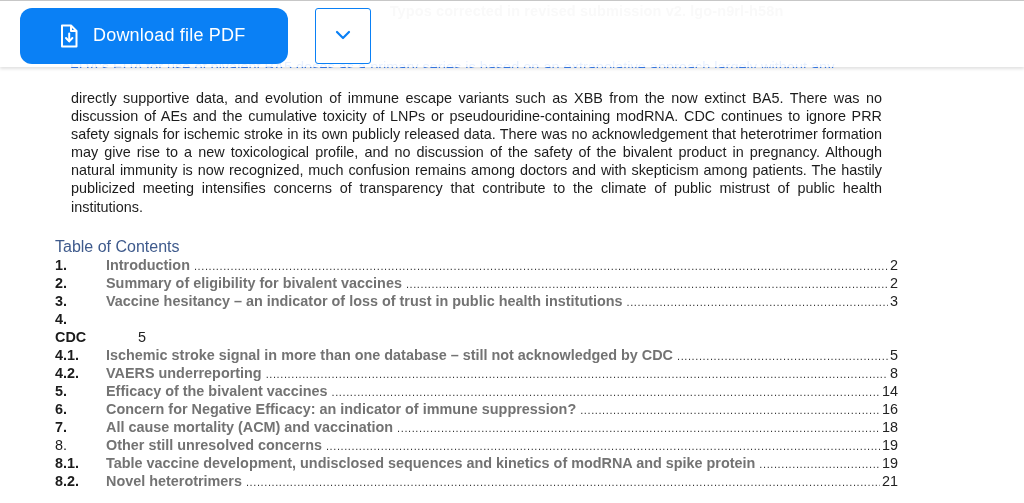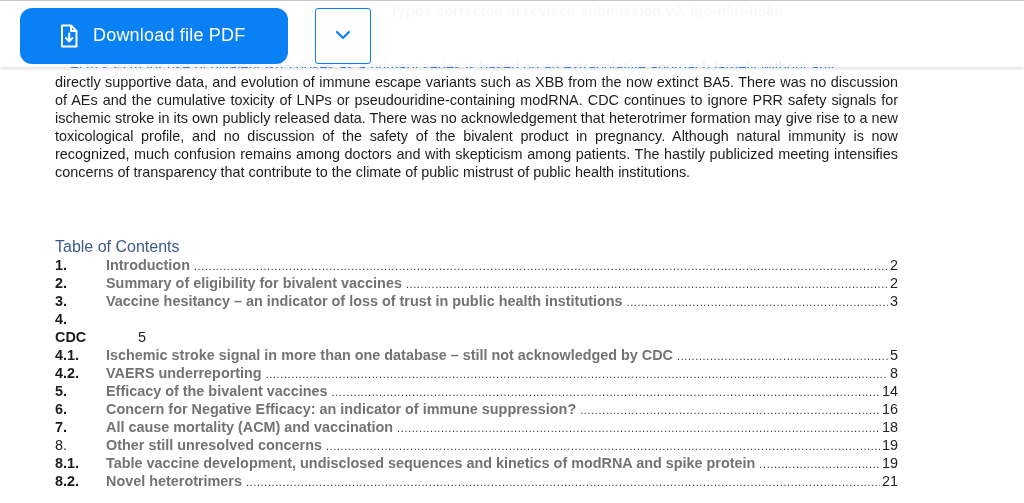--- a/index.html
+++ b/index.html
@@ -21,21 +21,21 @@
   .covered-line {
     position: absolute; left: 0; top: 56px; white-space: nowrap;
     font-size: 14.5px; color: #3b82f6; overflow: hidden; height: 12px; width: 843px;
     line-height: 23px;
     margin-left: 15px;
   }
   .abstract {
     position: absolute; left: 0; top: 73px; width: 843px;
     font-size: 14.4px; line-height: 18.1px; text-align: justify; color: #1c1c1c;
   }
-  .abstract p { margin: 0; }
+  .abstract p { margin: 16px; }
   .toc-title {
     position: absolute; left: 0; top: 238px; font-size: 16px; color: #3e5a8c;
   }
   .toc { position: absolute; left: 0; top: 256px; width: 843px; }
   .toc-row {
     position: relative; height: 18px; line-height: 18px; font-size: 14.4px;
     display: flex; align-items: baseline; white-space: nowrap;
   }
   .toc-num { width: 51px; flex: none; font-weight: bold; color: #1c1c1c; }
   .toc-num.plain { font-weight: normal; }

